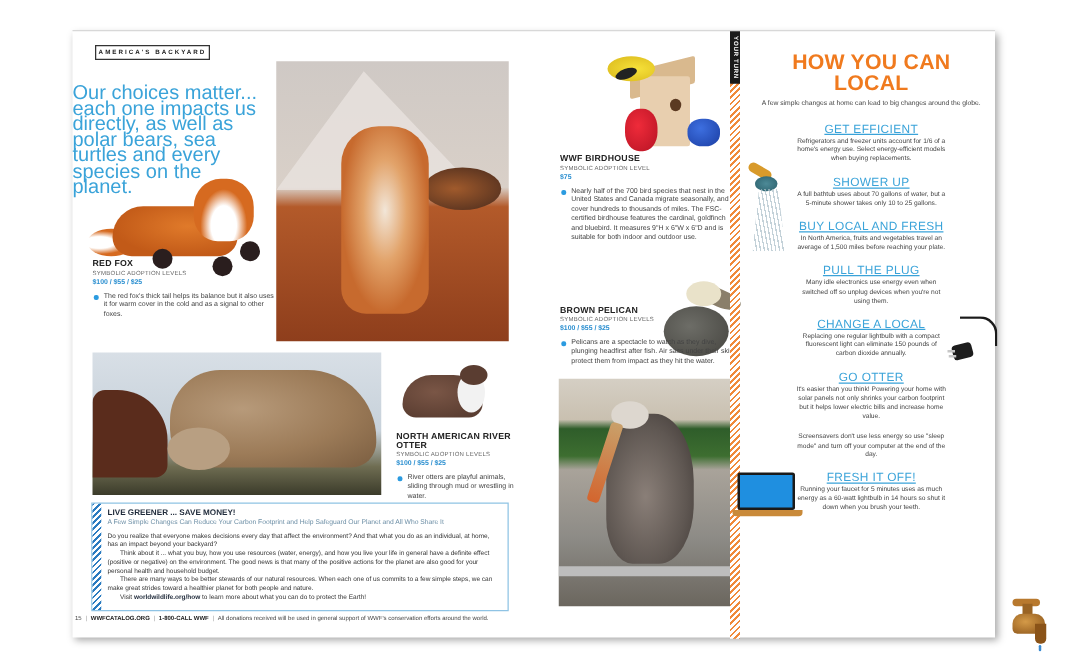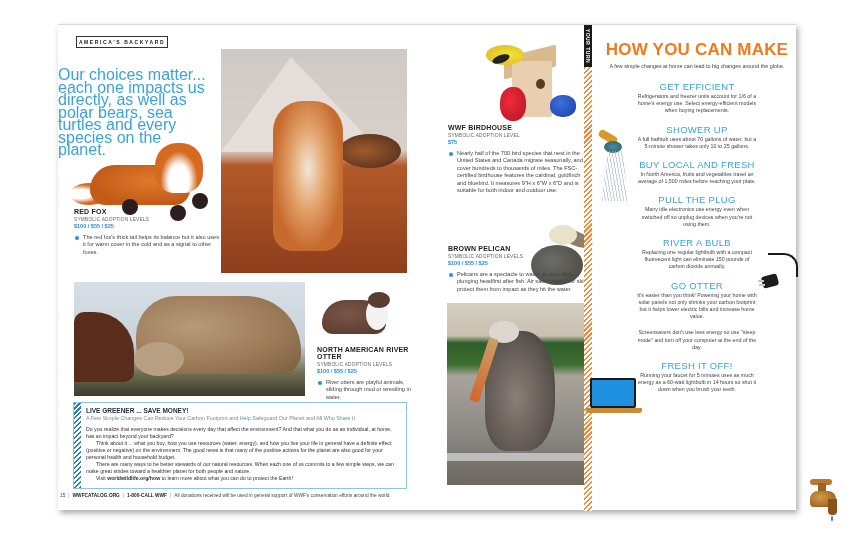--- a/index.html
+++ b/index.html
@@ -127,21 +127,21 @@
     background: repeating-linear-gradient(135deg, #f08a3a 0 1.5px, #ffffff 1.5px 3.5px); }
   .yt-label { left: 526px; top: 0px; width: 8px; height: 42px; background:#1a1a1a; }
   .yt-label span { position:absolute; left: 50%; top: 50%; transform: translate(-50%,-50%) rotate(90deg);
     color:#fff; font-size: 5px; font-weight:bold; letter-spacing:.5px; white-space:nowrap; }
 
   
   .right-col { left: 546px; top: 16px; width: 186px; text-align: center; }
   .rc-title { color: #f07a1e; font-size: 17px; font-weight: bold; line-height: 17px; letter-spacing: .2px; }
   .rc-sub { font-size: 5.4px; color:#444; margin-top: 5px; }
   .tip { margin-top: 9px; }
-  .tip-title { font-size: 9.5px; color: #3aa3d9; letter-spacing: .3px; }
+  .tip-title { font-size: 9.5px; color: #3aa3d9; letter-spacing: .3px; text-decoration: underline; }
   .tip-text { font-size: 5.3px; color: #444; line-height: 7.2px; margin: 1px auto 0; width: 122px; }
 
   
   .shower { left: 538px; top: 108px; width: 34px; height: 70px; }
   .shower .arm { position:absolute; left:2px; top:0; width:20px; height:8px; background:#d89a2a; border-radius:4px; transform:rotate(30deg); }
   .shower .head { position:absolute; left:8px; top:8px; width:18px; height:12px; border-radius:50%; background: radial-gradient(#4d8a97, #2a5f6b); }
   .shower .spray { position:absolute; left:6px; top:18px; width:26px; height:50px;
     background: repeating-linear-gradient(80deg, rgba(170,190,200,.7) 0 1px, transparent 1px 3px); clip-path: polygon(20% 0, 80% 0, 100% 100%, 0 100%); }
   .plug { left: 700px; top: 228px; width: 40px; height: 40px; }
   .plug .cord { position:absolute; left:10px; top:0; width:30px; height:24px; border:2px solid #1a1a1a; border-left:none; border-bottom:none; border-radius: 0 14px 0 0; }
@@ -262,42 +262,42 @@
     <div class="rail"></div>
   </div>
 
   <div class="abs yt-strip"></div>
   <div class="abs yt-label">
       <span>YOUR TURN</span>
     </div>
 
   <div class="abs right-col">
     <div class="rc-title">
-      <div>HOW YOU CAN MAKE</div>
+      <div>HOW YOU CAN LOCAL</div>
     </div>
     <div class="rc-sub">A few simple changes at home can lead to big changes around the globe.</div>
 
     <div class="tip" style="margin-top:12px;">
       <div class="tip-title">GET EFFICIENT</div>
       <div class="tip-text">Refrigerators and freezer units account for 1/6 of a home's energy use. Select energy-efficient models when buying replacements.</div>
     </div>
     <div class="tip">
       <div class="tip-title">SHOWER UP</div>
       <div class="tip-text">A full bathtub uses about 70 gallons of water, but a 5-minute shower takes only 10 to 25 gallons.</div>
     </div>
     <div class="tip">
       <div class="tip-title">BUY LOCAL AND FRESH</div>
       <div class="tip-text">In North America, fruits and vegetables travel an average of 1,500 miles before reaching your plate.</div>
     </div>
     <div class="tip">
       <div class="tip-title">PULL THE PLUG</div>
       <div class="tip-text">Many idle electronics use energy even when switched off so unplug devices when you're not using them.</div>
     </div>
     <div class="tip">
-      <div class="tip-title">RIVER A BULB</div>
+      <div class="tip-title">CHANGE A LOCAL</div>
       <div class="tip-text">Replacing one regular lightbulb with a compact fluorescent light can eliminate 150 pounds of carbon dioxide annually.</div>
     </div>
     <div class="tip">
       <div class="tip-title">GO OTTER</div>
       <div class="tip-text">It's easier than you think! Powering your home with solar panels not only shrinks your carbon footprint but it helps lower electric bills and increase home value.</div>
     </div>
     <div class="tip">
       <div class="tip-text">Screensavers don't use less energy so use "sleep mode" and turn off your computer at the end of the day.</div>
     </div>
     <div class="tip">

